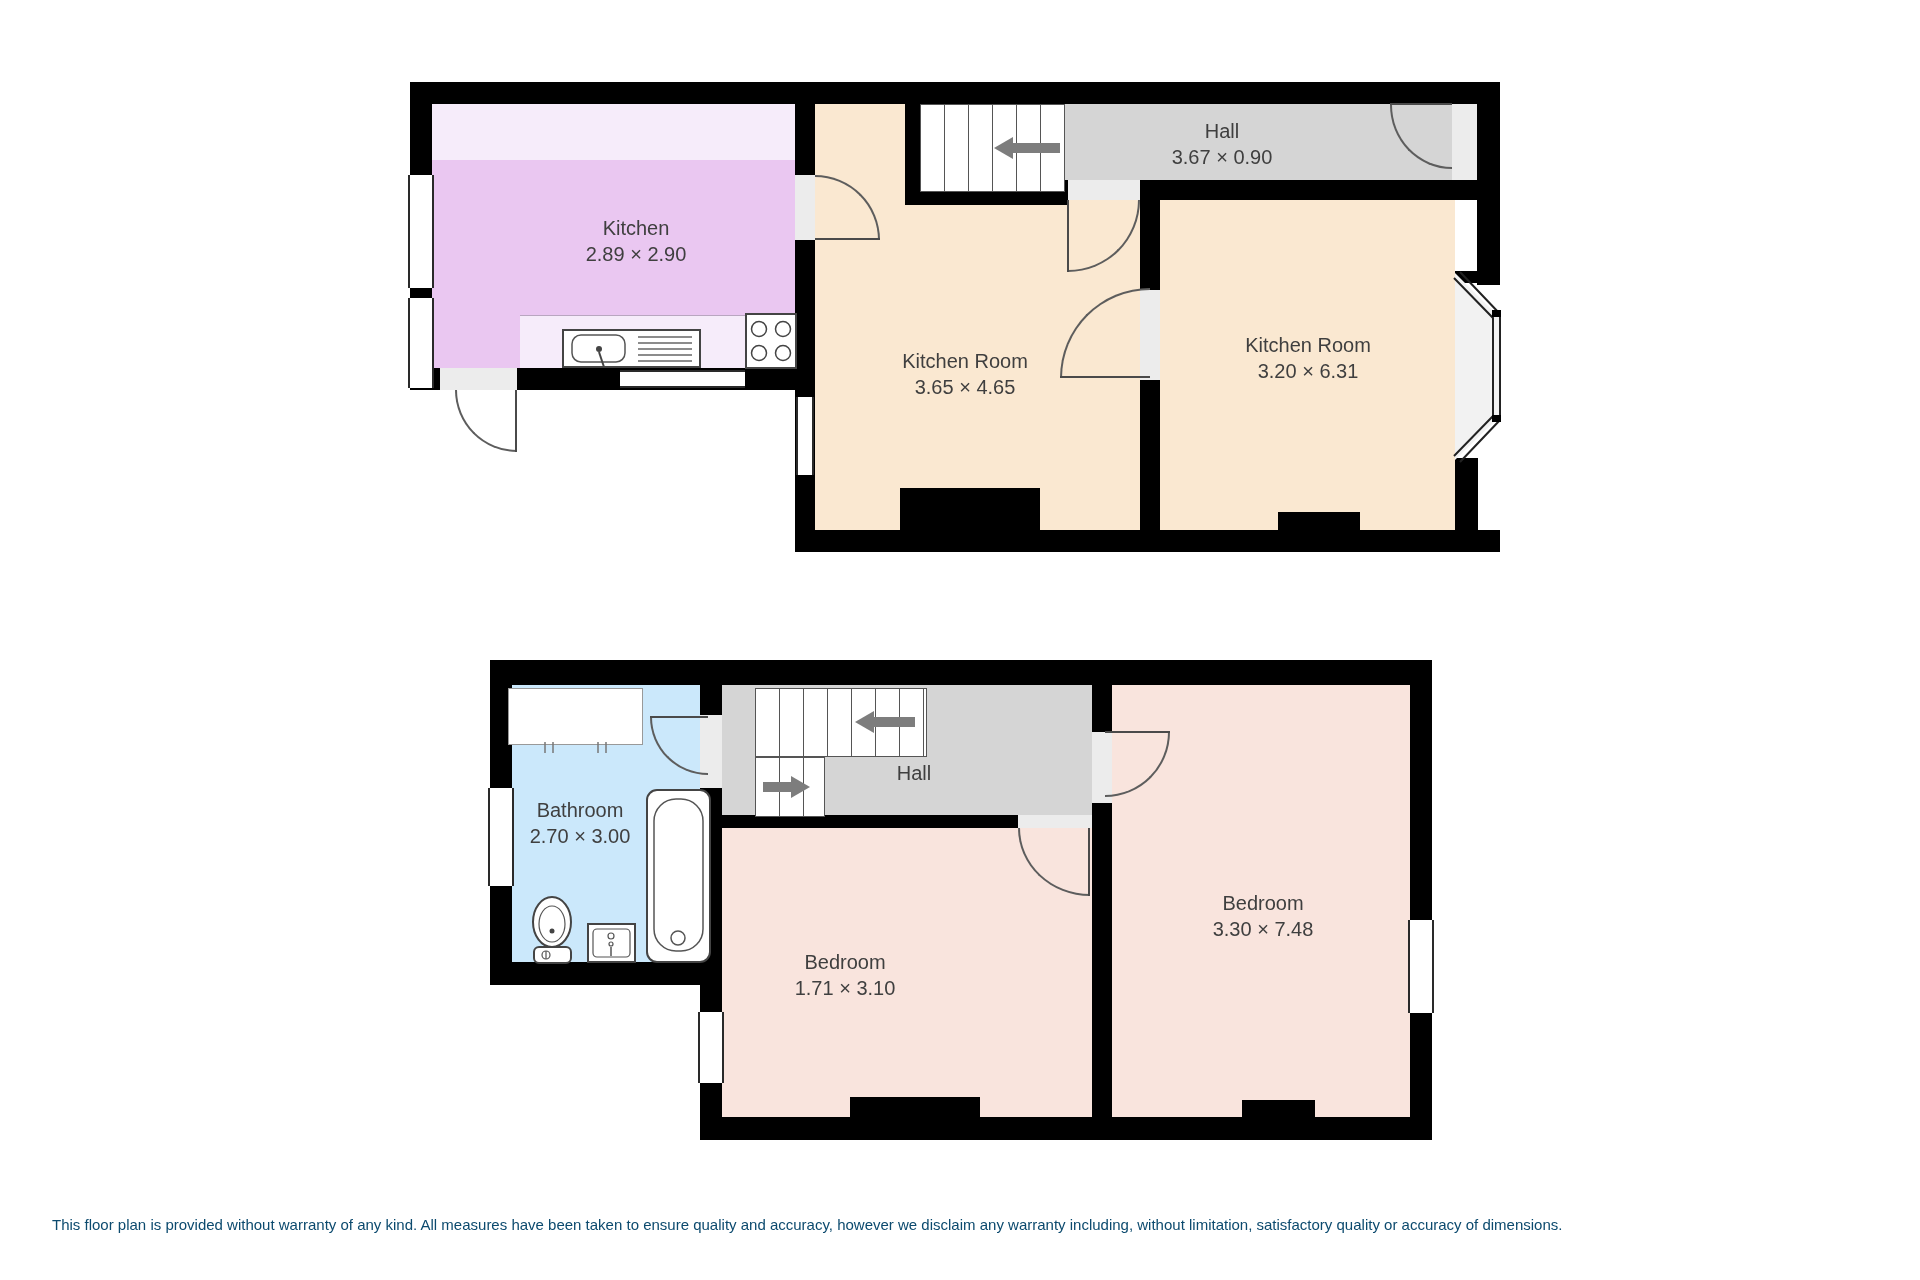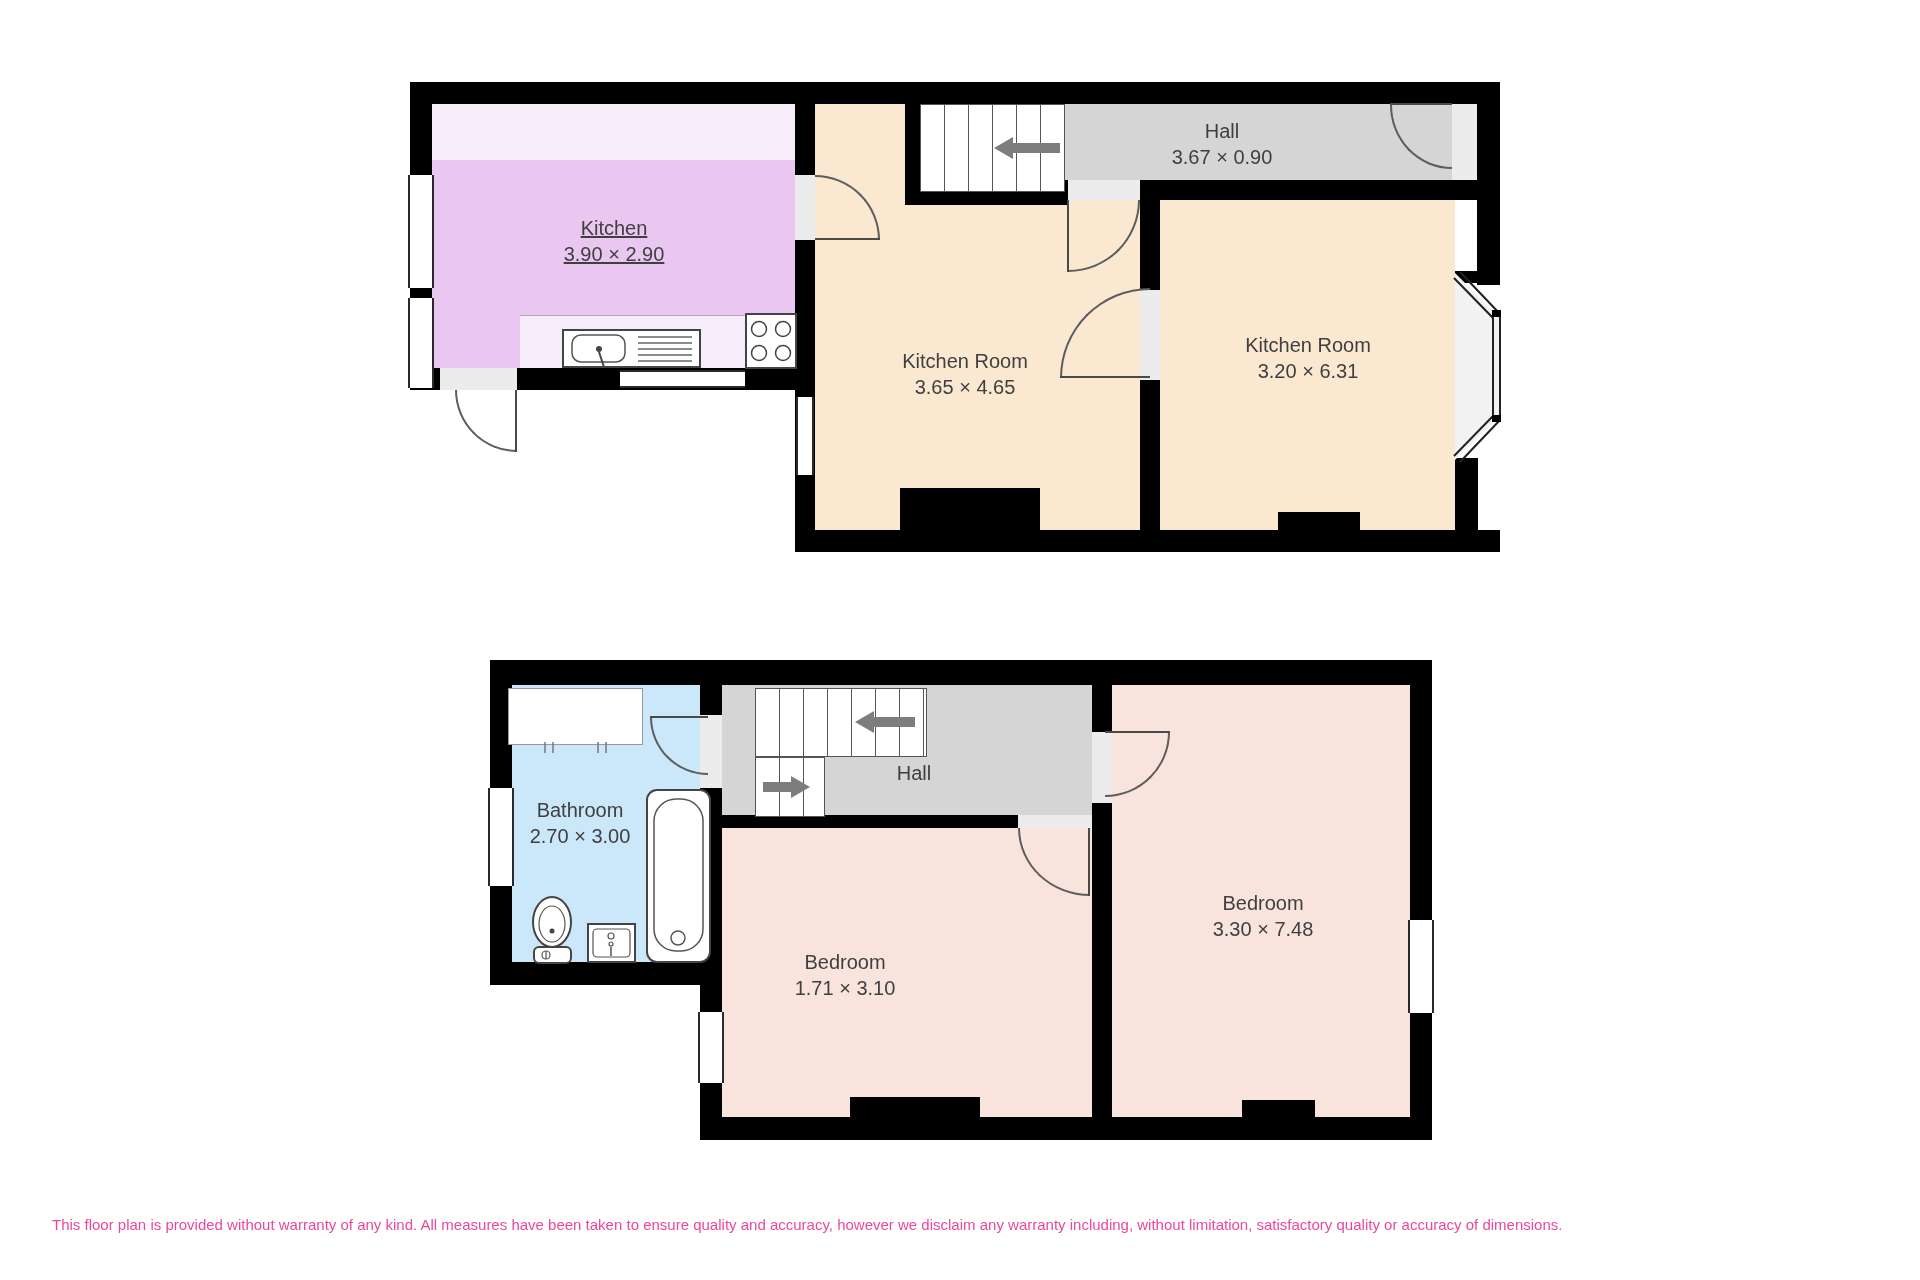--- a/index.html
+++ b/index.html
@@ -19,21 +19,21 @@
   .arc-br{border-bottom:2px solid #5d5d5d;border-right:2px solid #5d5d5d;border-bottom-right-radius:100%;}
   .arc-bl{border-bottom:2px solid #5d5d5d;border-left:2px solid #5d5d5d;border-bottom-left-radius:100%;}
   .leaf{position:absolute;background:#4a4a4a;}
   .rlabel{position:absolute;transform:translateX(-50%);text-align:center;color:#3f3f3f;
           font-size:20px;line-height:26px;white-space:nowrap;}
   .arrow-shaft{position:absolute;background:#7d7d7d;}
   .arrow-head-left{position:absolute;width:0;height:0;border-top:11px solid transparent;
           border-bottom:11px solid transparent;border-right:19px solid #7d7d7d;}
   .arrow-head-right{position:absolute;width:0;height:0;border-top:11px solid transparent;
           border-bottom:11px solid transparent;border-left:19px solid #7d7d7d;}
-  #disclaimer{position:absolute;left:52px;top:1216px;font-size:15px;color:#ec4899;}
+  #disclaimer{position:absolute;left:52px;top:1216px;font-size:15px;color:#0c4a6e;}
   svg{pointer-events:none;}
 </style>
 </head>
 <body>
 
 <div id="canvas">
 
   <div>
 
     <div class="fill" style="left:432px;top:104px;width:363px;height:56px;background:#F6ECFA;border-bottom:1px solid #b9a6c0;"></div>
@@ -80,23 +80,23 @@
     <div class="leaf" style="left:815px;top:238px;width:65px;height:2px;"></div>
     <div class="arc arc-bl" style="left:455px;top:390px;width:62px;height:62px;"></div>
     <div class="leaf" style="left:515px;top:390px;width:2px;height:62px;"></div>
     <div class="arc arc-br" style="left:1068px;top:200px;width:72px;height:72px;"></div>
     <div class="leaf" style="left:1067px;top:200px;width:2px;height:72px;"></div>
     <div class="arc arc-tl" style="left:1060px;top:288px;width:90px;height:90px;"></div>
     <div class="leaf" style="left:1060px;top:376px;width:90px;height:2px;"></div>
     <div class="arc arc-bl" style="left:1390px;top:105px;width:62px;height:64px;"></div>
     <div class="leaf" style="left:1390px;top:103px;width:62px;height:2px;"></div>
 
-    <div class="rlabel" style="left:614px;top:215px;text-decoration:underline;">
+    <div class="rlabel" style="left:636px;top:215px;">
       <div>Kitchen</div>
-      <div>3.90 × 2.90</div>
+      <div>2.89 × 2.90</div>
     </div>
     <div class="rlabel" style="left:965px;top:348px;">
       <div>Kitchen Room</div>
       <div>3.65 × 4.65</div>
     </div>
     <div class="rlabel" style="left:1308px;top:332px;">
       <div>Kitchen Room</div>
       <div>3.20 × 6.31</div>
     </div>
     <div class="rlabel" style="left:1222px;top:118px;">

